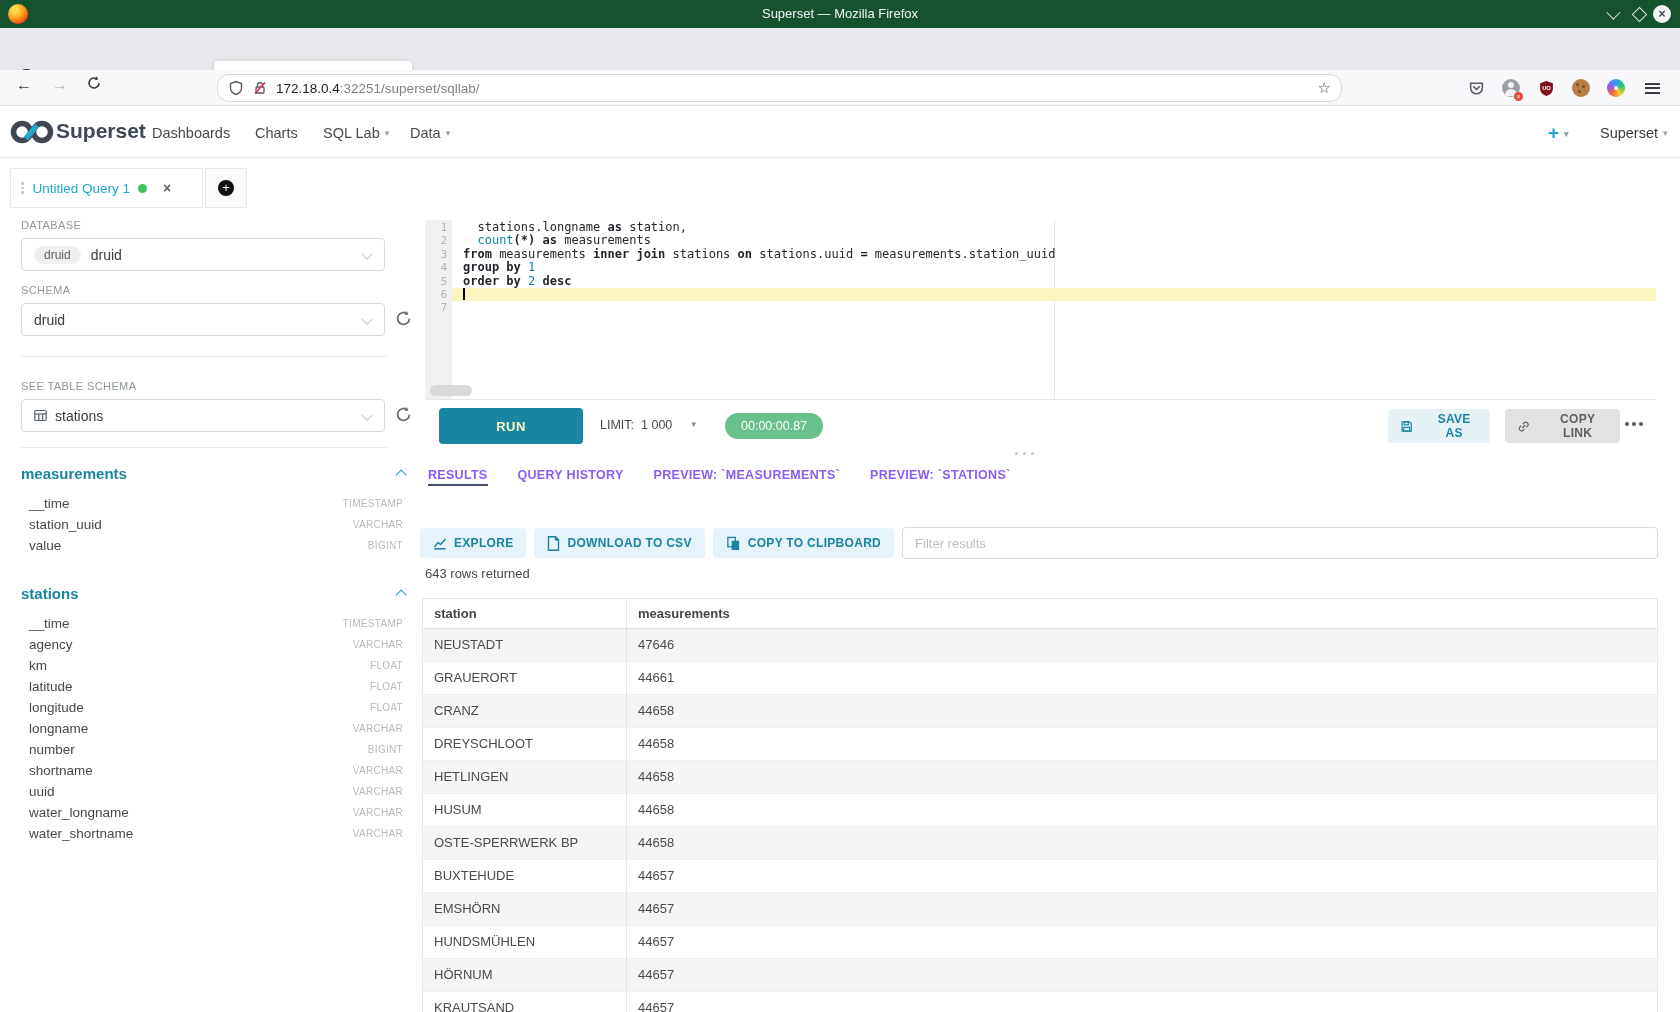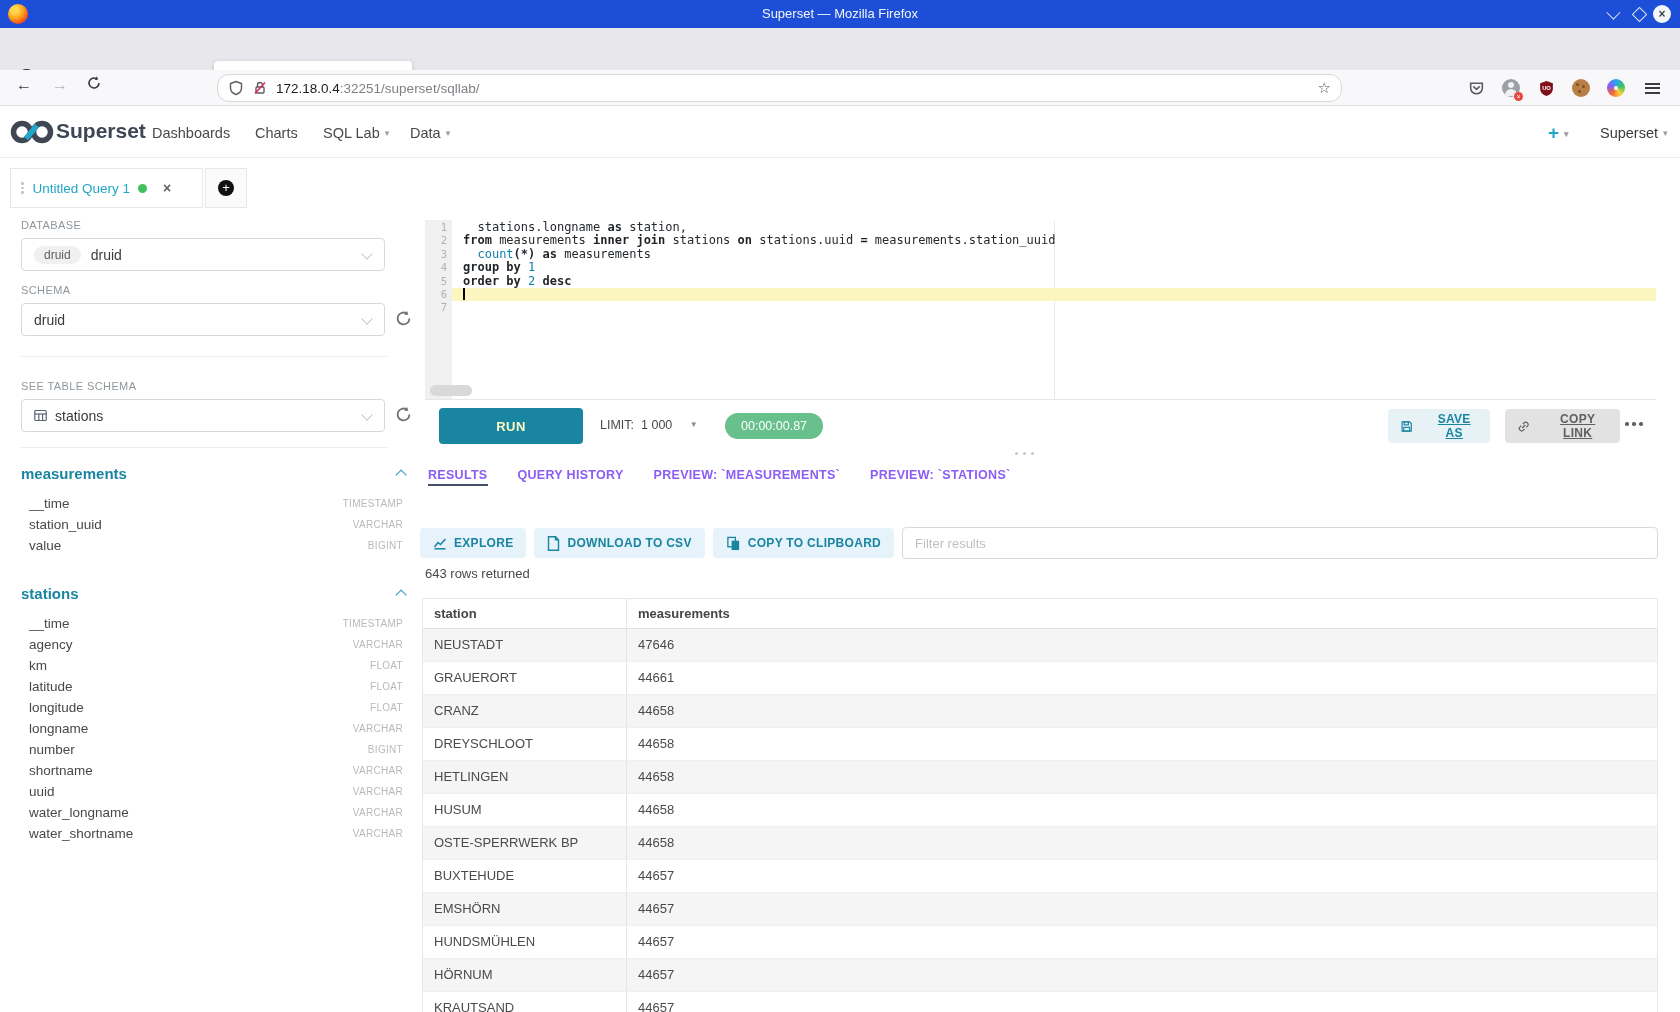--- a/index.html
+++ b/index.html
@@ -1,20 +1,20 @@
 <!DOCTYPE html>
 <html><head>
 <meta charset="utf-8">
 <style>
   * { margin:0; padding:0; box-sizing:border-box; }
   body { font-family:"Liberation Sans", sans-serif; background:#fff; }
   .screen { position:relative; width:1680px; height:1012px; background:#fff; overflow:hidden; }
 
   
-  .titlebar { position:absolute; left:0; top:0; width:1680px; height:28px; background:#1d4ed8; }
+  .titlebar { position:absolute; left:0; top:0; width:1680px; height:28px; background:#14532d; }
   .ff-icon { position:absolute; left:8px; top:4px; width:20px; height:20px; border-radius:50%;
     background: radial-gradient(circle at 35% 30%, #ffd54a 0 18%, #ff9e17 45%, #f4511e 72%, #c2185b 100%); }
   .win-title { position:absolute; left:0; right:0; top:0; height:28px; line-height:28px; text-align:center;
     color:#f2f5f7; font-size:13px; }
   .winctl { position:absolute; top:5px; height:18px; display:flex; align-items:center; }
   .wc-chev { width:10px; height:10px; border-right:1.6px solid #dfe4e8; border-bottom:1.6px solid #dfe4e8;
     transform:rotate(45deg) translateY(-2px); }
   .wc-diamond { width:11px; height:11px; border:1.6px solid #dfe4e8; transform:rotate(45deg); }
   .wc-close { width:18px; height:18px; border-radius:50%; background:#f4f6f7; color:#3c464f;
     font-size:12px; line-height:18px; text-align:center; font-weight:bold; }
@@ -115,21 +115,21 @@
 
   
   .qtoolbar { position:absolute; left:425px; top:408px; width:1231px; height:36px; }
   .run-btn { position:absolute; left:14px; top:0; width:144px; height:36px; background:#1985a0; color:#fef9c3;
     border:none; border-radius:4px; font-size:13px; font-weight:bold; letter-spacing:.5px; font-family:inherit; }
   .limit-wrap { position:absolute; left:175px; top:10px; font-size:12.5px; color:#484848; }
   .limit-caret { font-size:8px; color:#888; margin-left:14px; vertical-align:2px; }
   .elapsed { position:absolute; left:300px; top:5px; height:26px; border-radius:13px; background:#68c08c;
     color:#fff; font-size:12.5px; line-height:26px; padding:0 16px; }
   .flat-btn { position:absolute; top:1px; height:34px; border:none; border-radius:4px; display:flex;
-    align-items:center; gap:17px; font-size:12px; font-weight:bold; letter-spacing:.3px; padding:12px 12px; font-family:inherit;text-decoration:underline; }
+    align-items:center; gap:17px; font-size:12px; font-weight:bold; letter-spacing:.3px; padding:12px 12px; font-family:inherit; }
   .saveas { left:963px; width:102px; background:#e7f2f7; color:#1985a0; }
   .copylink { left:1080px; width:115px; background:#e2e2e2; color:#5f5f5f; }
   .more-dots { position:absolute; left:1200px; top:14px; display:flex; gap:3.5px; }
   .more-dots i { width:3.5px; height:3.5px; border-radius:50%; background:#5f5f5f; }
   .drag-dots { position:absolute; left:1015px; top:452px; display:flex; gap:5px; }
   .drag-dots i { width:3px; height:3px; border-radius:50%; background:#c9c9c9; }
 
   
   .rtabs { position:absolute; left:428px; top:468px; display:flex; gap:30px; }
   .rtab { font-size:12.5px; font-weight:bold; letter-spacing:.3px; color:#8b5cf6; padding-bottom:2px; }
@@ -392,22 +392,22 @@
         <div class="gline">2</div>
         <div class="gline">3</div>
         <div class="gline">4</div>
         <div class="gline">5</div>
         <div class="gline">6</div>
         <div class="gline">7</div>
       </div>
     <div class="codecol">
       <div class="print-margin"></div>
         <div class="cline"><span class="tok-pl">  stations.longname </span><span class="tok-kw">as</span><span class="tok-pl"> station,</span></div>
+        <div class="cline"><span class="tok-pl">  </span><span class="tok-fn">count</span><span class="tok-kw">(*)</span><span class="tok-pl"> </span><span class="tok-kw">as</span><span class="tok-pl"> measurements</span></div>
         <div class="cline"><span class="tok-kw">from</span><span class="tok-pl"> measurements </span><span class="tok-kw">inner join</span><span class="tok-pl"> stations </span><span class="tok-kw">on</span><span class="tok-pl"> stations.uuid </span><span class="tok-kw">=</span><span class="tok-pl"> measurements.station_uuid</span></div>
-        <div class="cline"><span class="tok-pl">  </span><span class="tok-fn">count</span><span class="tok-kw">(*)</span><span class="tok-pl"> </span><span class="tok-kw">as</span><span class="tok-pl"> measurements</span></div>
         <div class="cline"><span class="tok-kw">group by</span><span class="tok-pl"> </span><span class="tok-num">1</span></div>
         <div class="cline"><span class="tok-kw">order by</span><span class="tok-pl"> </span><span class="tok-num">2</span><span class="tok-pl"> </span><span class="tok-kw">desc</span></div>
         <div class="cline act"><span class="cursor"></span></div>
       </div>
     <div class="hthumb"></div>
   </div>
 
   <div class="qtoolbar">
     <button class="run-btn">RUN</button>
     <span class="limit-wrap">

